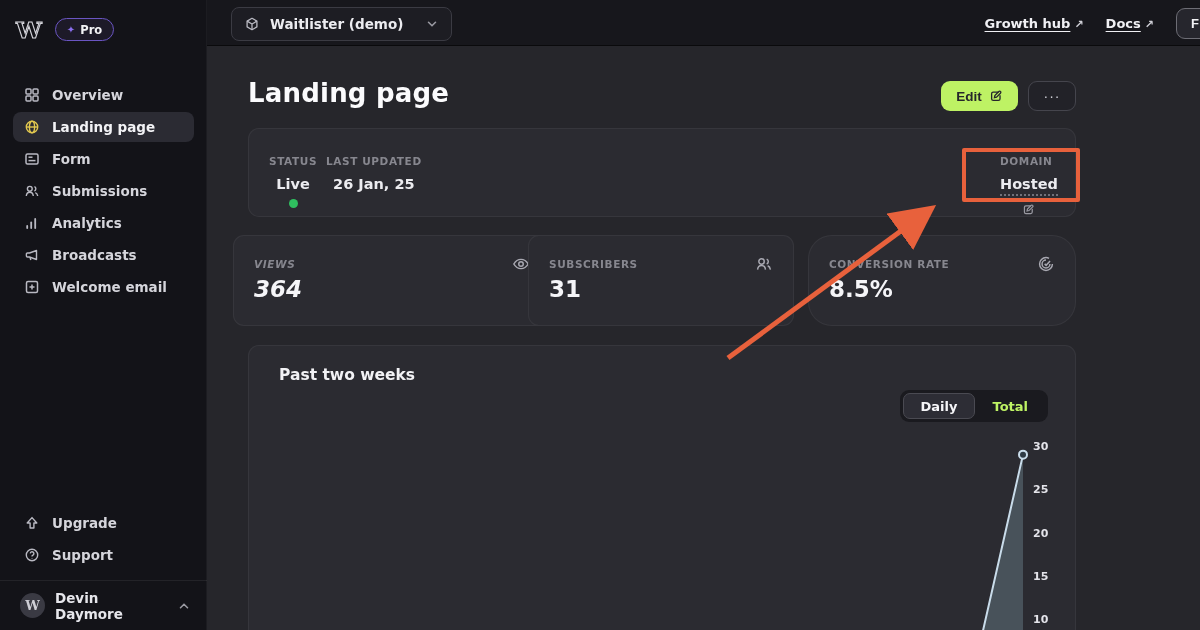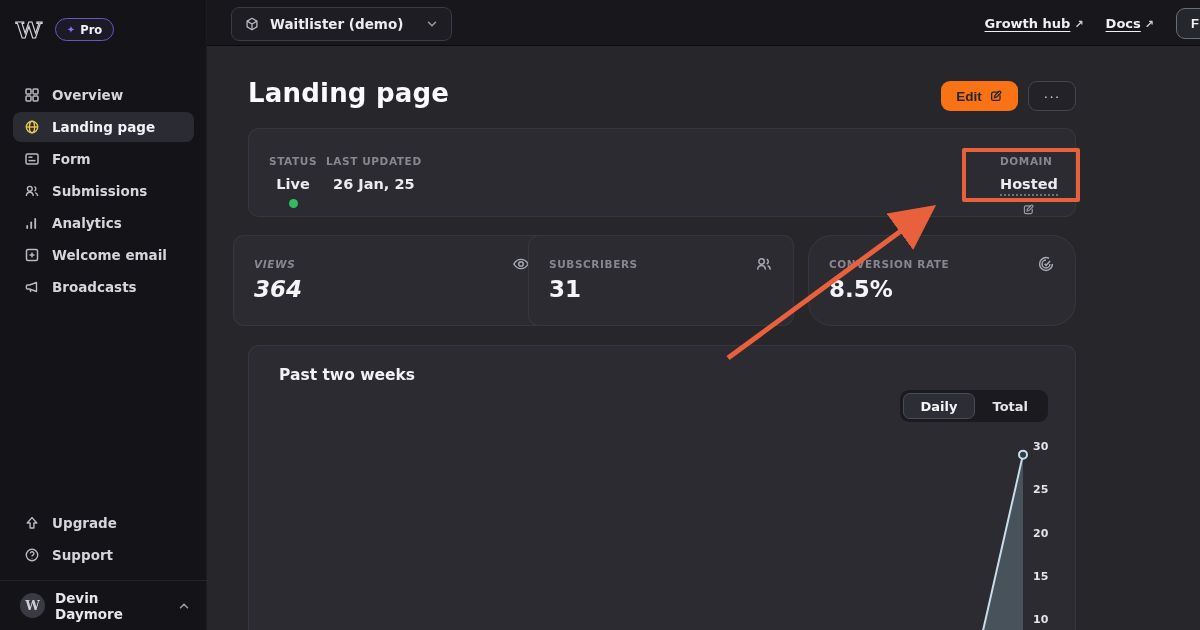--- a/index.html
+++ b/index.html
@@ -34,21 +34,21 @@
   .proj-label { flex:1; color:#ececf0; font-size:13.5px; font-weight:bold; }
   .topbar-right { position:absolute; right:0; top:0; height:46px; display:flex; align-items:center; gap:22px; }
   .top-link { color:#f0f0f4; font-size:13px; font-weight:bold; cursor:pointer; white-space:nowrap; }
   .top-link .lbl { text-decoration:underline; text-underline-offset:3px; }
   .top-link .arr { margin-left:4px; font-size:11px; color:#cfcfd6; }
   .fb-button { width:96px; height:31px; margin-right:-72px; border:1.5px solid #6d6d75; border-radius:9px; background:#26262d; color:#f2f2f5; font-size:13px; font-weight:bold; text-align:left; padding-left:14px; cursor:pointer; }
 
   
   .main { position:absolute; left:207px; top:46px; width:993px; height:584px; background:#26262b; }
   .page-title { position:absolute; left:41px; top:32px; font-size:26px; font-weight:bold; color:#fbfbfd; letter-spacing:0.2px; }
-  .edit-btn { position:absolute; left:734px; top:35px; width:77px; height:30px; border:none; border-radius:9px; background:#f97316; color:#26262b; font-size:13.5px; font-weight:bold; display:flex; align-items:center; justify-content:center; gap:7px; cursor:pointer; }
+  .edit-btn { position:absolute; left:734px; top:35px; width:77px; height:30px; border:none; border-radius:9px; background:#bef264; color:#26262b; font-size:13.5px; font-weight:bold; display:flex; align-items:center; justify-content:center; gap:7px; cursor:pointer; }
   .edit-btn .icon { display:flex; color:#26262b; }
   .more-btn { position:absolute; left:821px; top:35px; width:48px; height:30px; border:1px solid #45454d; border-radius:9px; background:#222228; color:#cfcfd6; font-size:14px; display:flex; align-items:center; justify-content:center; cursor:pointer; letter-spacing:1px; }
 
   .card { position:absolute; background:#2b2b31; border:1px solid rgba(255,255,255,0.055); border-radius:11px; }
   .status-card { left:41px; top:82px; width:828px; height:89px; }
   .meta-label { font-size:10.5px; font-weight:bold; letter-spacing:0.6px; color:#87878f; }
   .meta-value { font-size:14.5px; font-weight:bold; color:#ececf0; margin-top:9px; display:flex; align-items:center; gap:7px;flex-direction:column; }
   .col-status { position:absolute; left:20px; top:26px; }
   .col-updated { position:absolute; left:77px; top:26px; }
   .col-domain { position:absolute; left:751px; top:26px; }
@@ -57,21 +57,21 @@
   .mini-edit { color:#9a9aa2; display:flex; cursor:pointer; }
 
   .stat-card { top:189px; height:91px; }
   .stat-label { position:absolute; left:20px; top:22px; font-size:10.5px; font-weight:bold; letter-spacing:0.6px; color:#87878f; }
   .stat-icon { position:absolute; right:20px; top:19px; color:#a9a9b2; display:flex; }
   .stat-value { position:absolute; left:20px; top:40px; font-size:23px; font-weight:bold; color:#f5f5f8; }
 
   .chart-card { left:41px; top:299px; width:828px; height:345px; overflow:hidden; }
   .chart-title { position:absolute; left:30px; top:20px; font-size:15.5px; font-weight:bold; color:#f2f2f5; }
   .toggle { position:absolute; right:27px; top:44px; display:flex; align-items:center; height:32px; padding:3px; background:#1a1a1f; border-radius:9px; }
-  .toggle-opt { height:26px; padding:0 17px; display:flex; align-items:center; border-radius:7px; font-size:13px; color:#e5e5e5; font-weight:bold; cursor:pointer; }
+  .toggle-opt { height:26px; padding:0 17px; display:flex; align-items:center; border-radius:7px; font-size:13px; color:#bef264; font-weight:bold; cursor:pointer; }
   .toggle-opt.active { background:#2d2d35; border:1px solid #4a4a52; color:#f5f5f8; }
   #chart-svg { position:absolute; left:0; top:85px; }
   .tick-label { font-size:11px; font-weight:bold; fill:#e4e4ea; font-family:"DejaVu Sans",sans-serif; }
 
   
   .hl-box { position:absolute; left:755px; top:102px; width:118px; height:54px; border:4px solid #e8613c; border-radius:2px; z-index:5; pointer-events:none; }
   .arrow-svg { position:absolute; left:0; top:0; z-index:5; pointer-events:none; }
 
   svg.ic { display:block; }
 </style>
@@ -137,35 +137,35 @@
           <svg class="ic" width="16" height="16" viewBox="0 0 16 16" fill="none" stroke="currentColor" stroke-width="1.8" stroke-linecap="round">
               <path d="M3.2 13v-2"></path>
               <path d="M7.2 13V7.5"></path>
               <path d="M11.2 13V4"></path>
             </svg>
         </span>
         <span>Analytics</span>
       </div>
       <div class="nav-item">
         <span class="icon">
+          <svg class="ic" width="16" height="16" viewBox="0 0 16 16" fill="none" stroke="currentColor" stroke-width="1.4" stroke-linejoin="round">
+              <path d="M12.5 3.5L5.5 6H3.4a1 1 0 0 0-1 1v2a1 1 0 0 0 1 1h2.1l7 2.5z"></path>
+              <path d="M6 10.3l.8 2.7"></path>
+            </svg>
+        </span>
+        <span>Broadcasts</span>
+      </div>
+      <div class="nav-item">
+        <span class="icon">
           <svg class="ic" width="16" height="16" viewBox="0 0 16 16" fill="none" stroke="currentColor" stroke-width="1.5">
               <rect x="2.5" y="2.5" width="11" height="11" rx="1.5"></rect>
               <path d="M8 5.5v5M5.5 8h5"></path>
             </svg>
         </span>
         <span>Welcome email</span>
-      </div>
-      <div class="nav-item">
-        <span class="icon">
-          <svg class="ic" width="16" height="16" viewBox="0 0 16 16" fill="none" stroke="currentColor" stroke-width="1.4" stroke-linejoin="round">
-              <path d="M12.5 3.5L5.5 6H3.4a1 1 0 0 0-1 1v2a1 1 0 0 0 1 1h2.1l7 2.5z"></path>
-              <path d="M6 10.3l.8 2.7"></path>
-            </svg>
-        </span>
-        <span>Broadcasts</span>
       </div>
     </div>
 
     <div class="sidebar-footer">
       <div class="nav-item">
         <span class="icon">
           <svg class="ic" width="16" height="16" viewBox="0 0 16 16" fill="none" stroke="currentColor" stroke-width="1.4" stroke-linejoin="round">
               <path d="M8 2.6L12.8 8h-2.9v5H6.1V8H3.2z"></path>
             </svg>
         </span>

